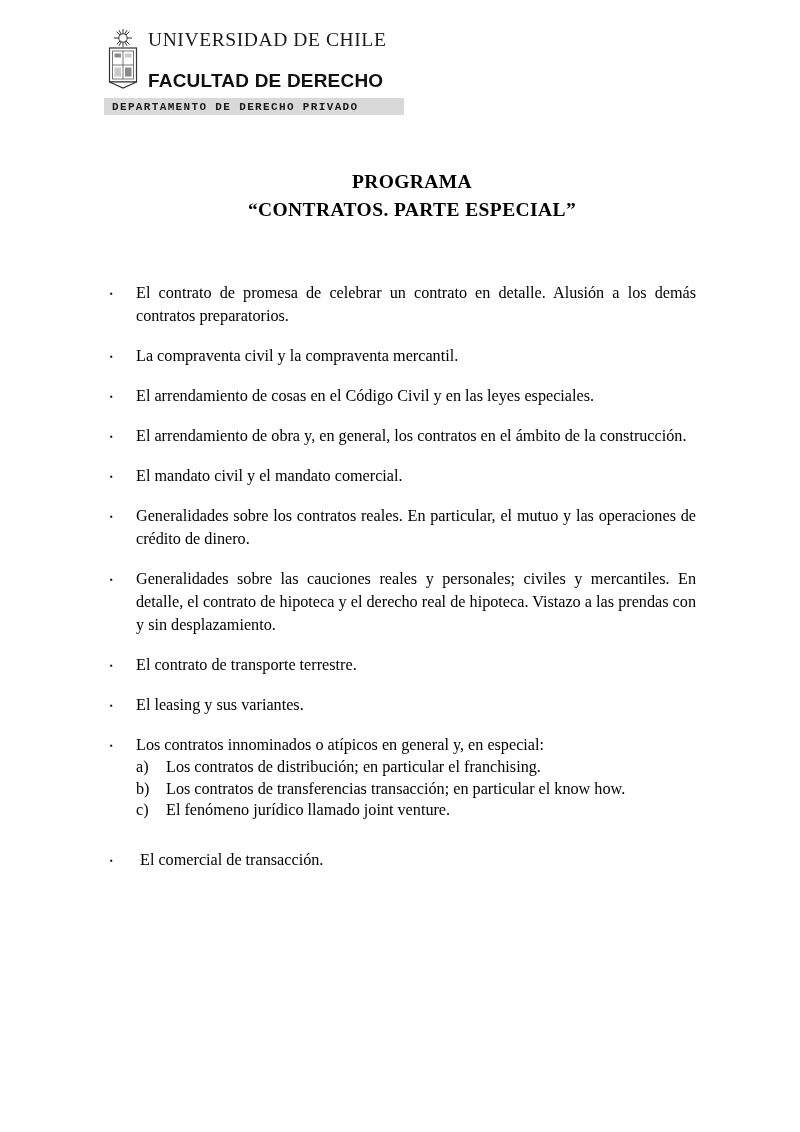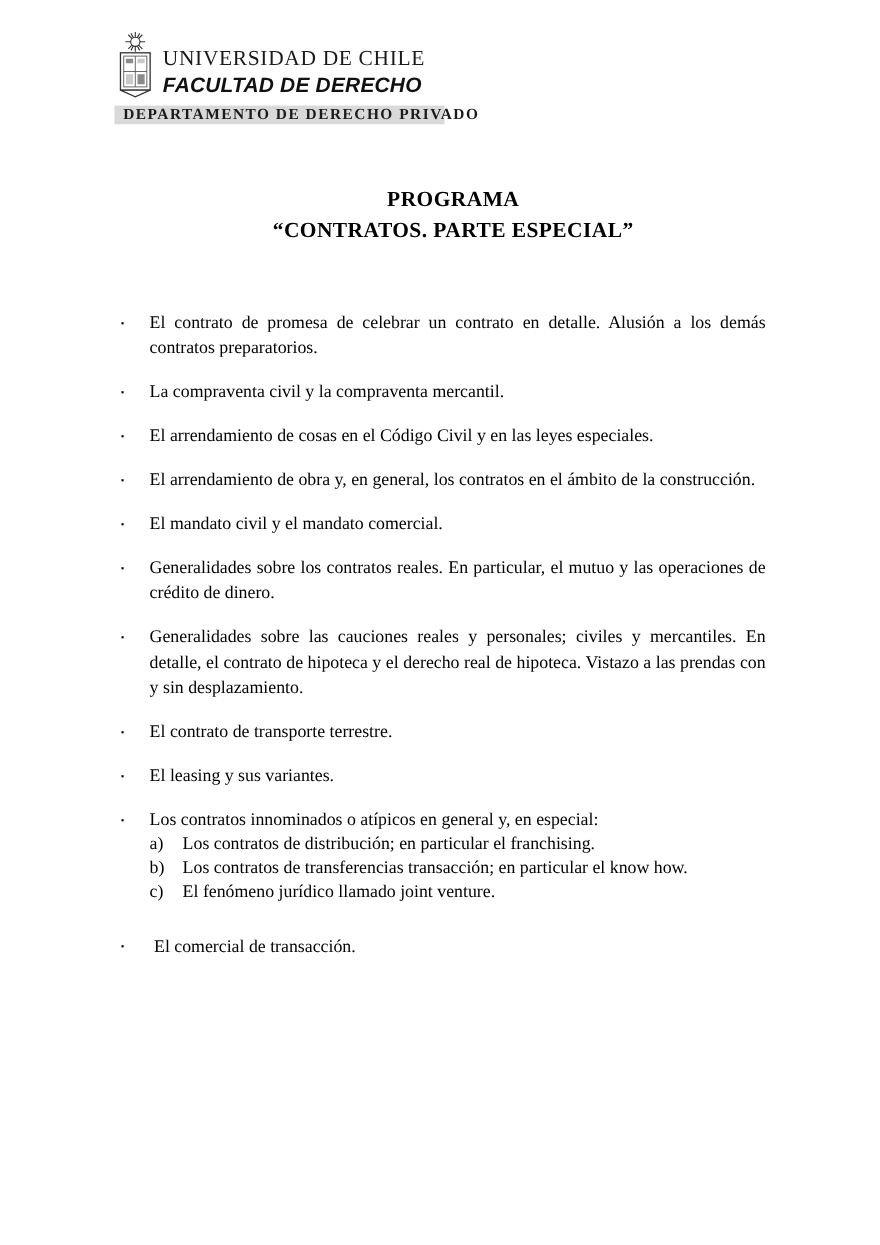--- a/index.html
+++ b/index.html
@@ -24,21 +24,21 @@
 
   
   .letterhead {
     position: absolute;
     left: 104px;
     top: 28px;
     width: 420px;
   }
   .lh-row {
     display: flex;
-    align-items: flex-end;
+    align-items: flex-start;
   }
   .crest {
     width: 38px;
     height: 62px;
     flex: 0 0 38px;
     position: relative;
     margin-right: 6px;
   }
   .crest svg { display: block; }
   .lh-text {
@@ -50,37 +50,36 @@
     letter-spacing: 0.6px;
     line-height: 1.05;
     color: #1a1a1a;
   }
   .lh-line2 {
     font-family: "Liberation Sans", sans-serif;
     font-size: 19px;
     font-weight: bold;
     letter-spacing: 0.2px;
     line-height: 1.15;
-    margin-top: 4px;
+    margin-top: 20px;
     color: #111111;
-    font-style: italic;
   }
   .lh-bar {
     margin-top: 6px;
     background: #d9d9d9;
     width: 300px;
     height: 17px;
     display: flex;
     align-items: center;
     padding-left: 8px;
     box-sizing: border-box;
   }
   .lh-bar span {
-    font-family: Liberation Serif, serif;
-    font-size: 14px;
+    font-family: Liberation Mono, monospace;
+    font-size: 11px;
     font-weight: bold;
     letter-spacing: 1.35px;
     color: #1a1a1a;
     white-space: nowrap;
   }
 
   
   .title-block {
     position: absolute;
     left: 0;

